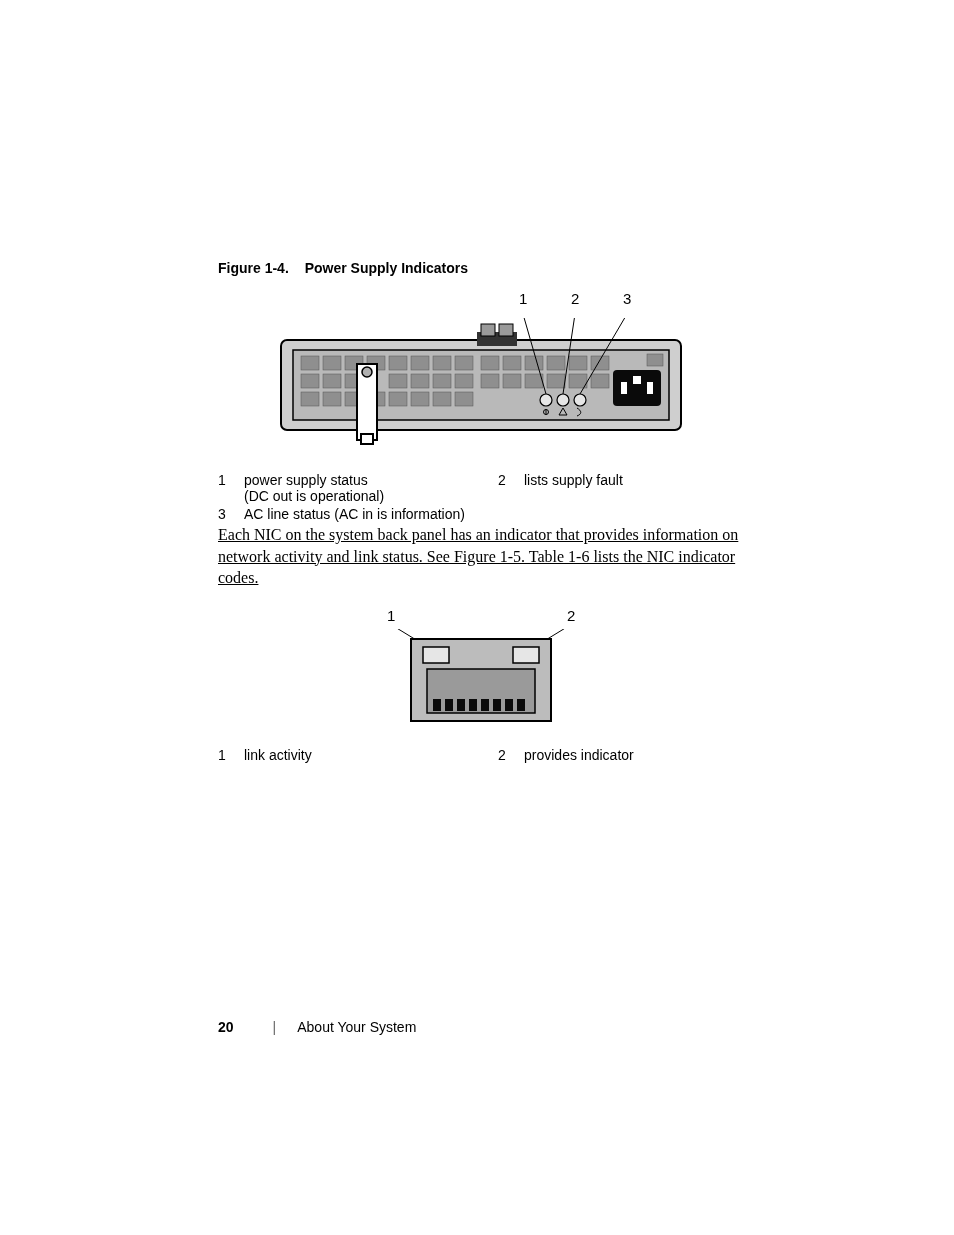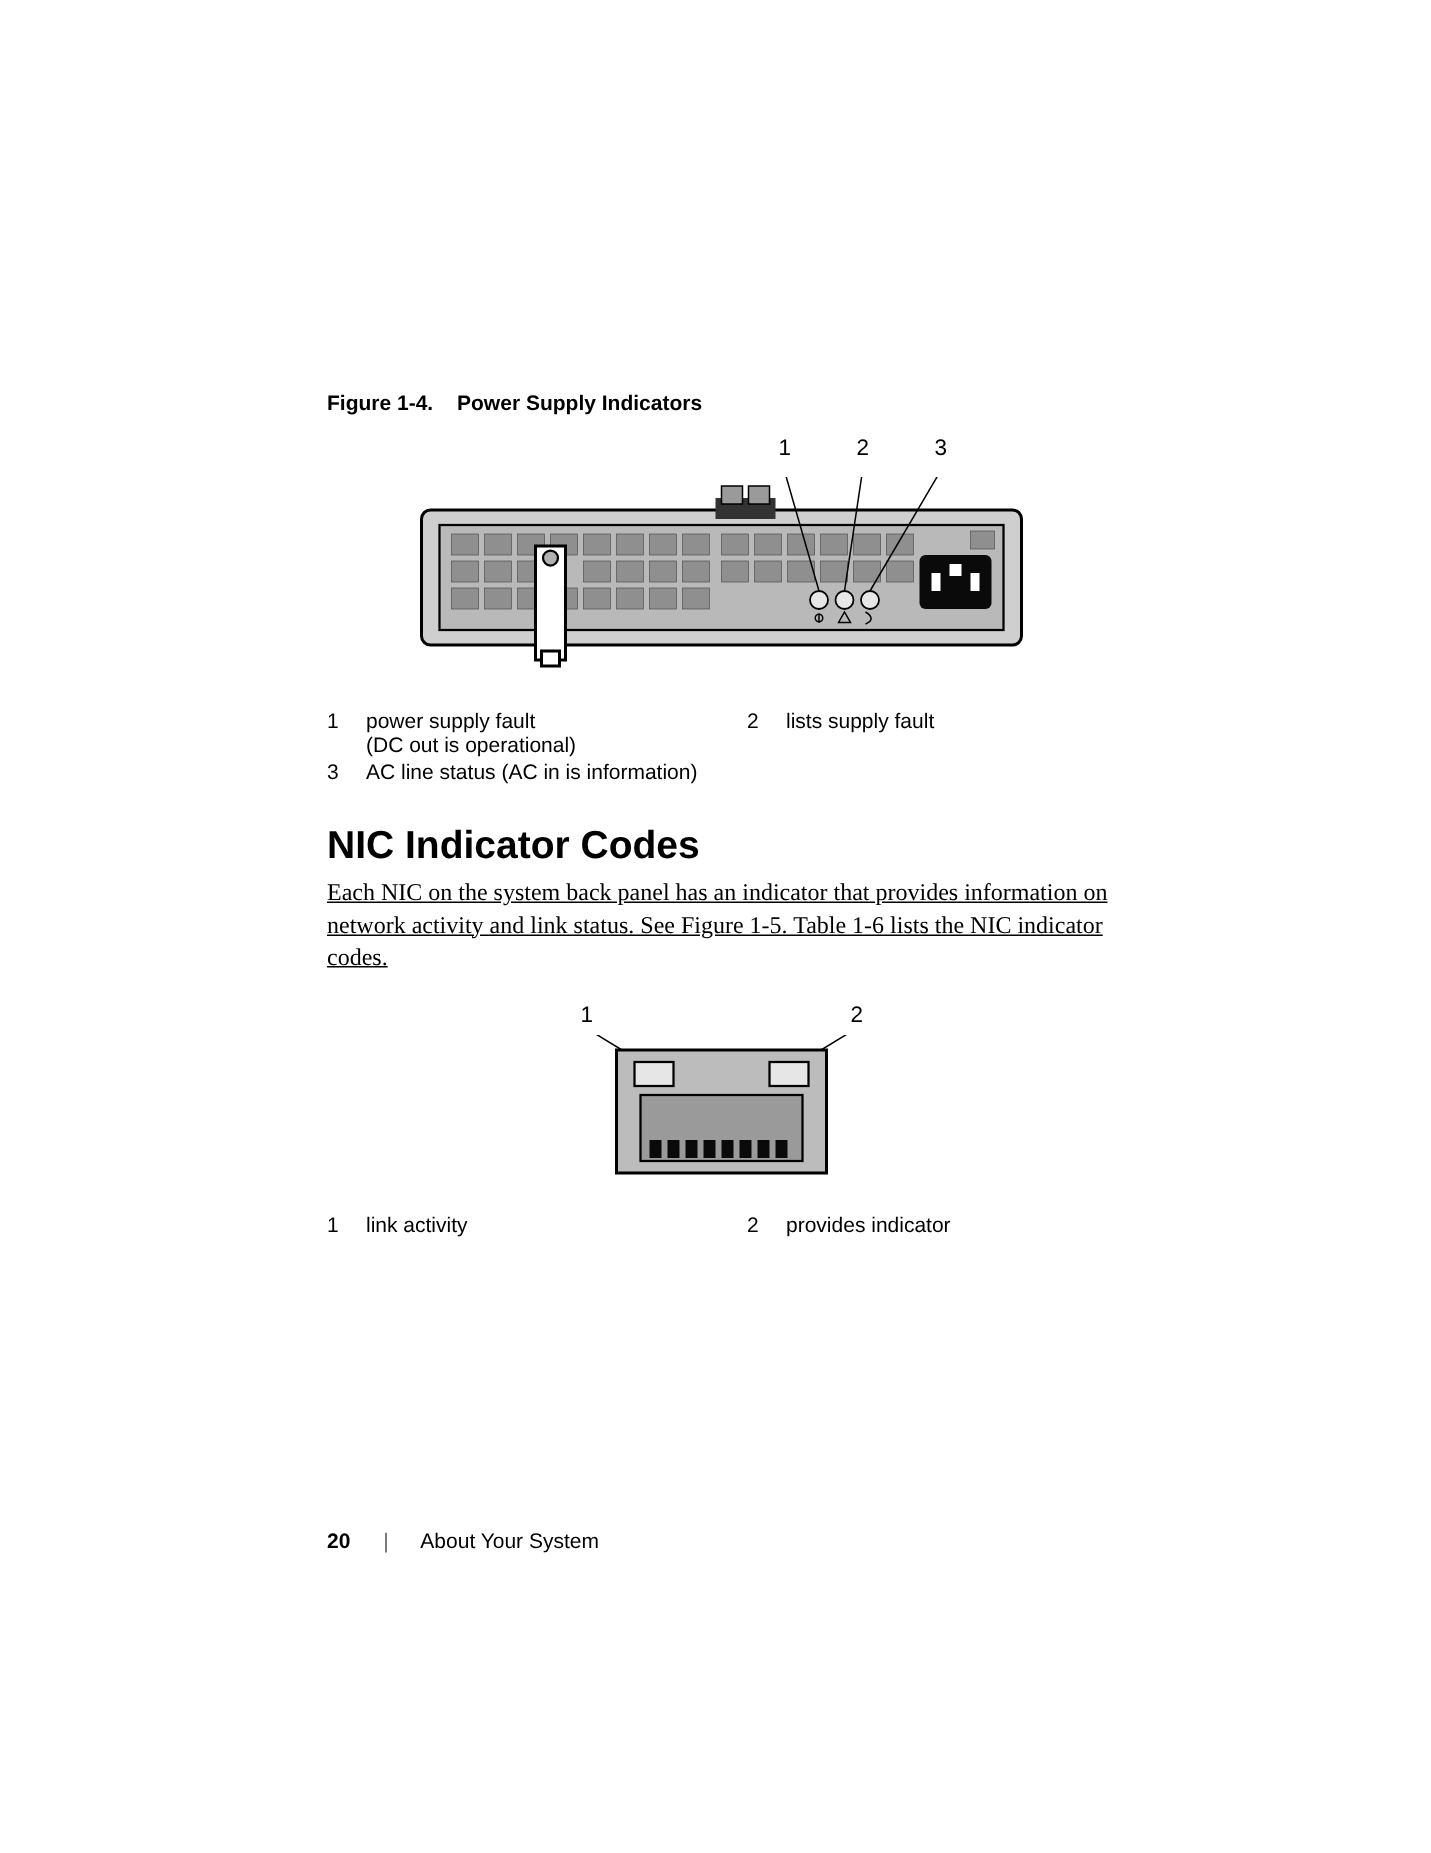--- a/index.html
+++ b/index.html
@@ -68,21 +68,21 @@
     font-size: 15px;
   }
   .nic-callouts span { position: absolute; top: 0; }
   .footer {
     position: absolute;
     left: 218px;
     bottom: 200px;
     font-size: 14px;
     font-family: "Helvetica Neue", Helvetica, Arial, sans-serif;
   }
-  .footer .pn { font-weight: bold; margin-right: 18px; }
+  .footer .pn { font-weight: bold; margin-right: 35px; }
   .footer .sep { color: #666; margin-right: 18px; }
   svg { display: block; }
 </style>
 </head>
 <body>
 
 <div class="page">
 
   <div class="figcap">
     <span class="caption-title">Figure 1-4.</span>
@@ -181,38 +181,37 @@
       <line x1="304" y1="-4" x2="292" y2="76" stroke="#000" stroke-width="1"></line>
       <line x1="356" y1="-4" x2="309" y2="76" stroke="#000" stroke-width="1"></line>
     </svg>
   </div>
 
   <div class="legend">
     <div class="legend-row">
       <div class="legend-cell legend-col1">
         <div class="legend-num">1</div>
         <div class="legend-txt">
-          <div>power supply fault</div>
+          <div>power supply status</div>
           <div>(DC out is operational)</div>
         </div>
       </div>
       <div class="legend-cell legend-col2">
         <div class="legend-num">2</div>
         <div class="legend-txt">lists supply fault</div>
       </div>
     </div>
     <div class="legend-row">
       <div class="legend-cell">
         <div class="legend-num">3</div>
         <div class="legend-txt">AC line status (AC in is information)</div>
       </div>
     </div>
   </div>
 
-  <h2 class="section">NIC Indicator Codes</h2>
   <p class="body">Each NIC on the system back panel has an indicator that provides information on network activity and link status. See Figure 1-5. Table 1-6 lists the NIC indicator codes.</p>
 
 
   <div class="nic-figure">
     <div class="nic-callouts">
       <span style="left:6px">1</span>
       <span style="left:186px">2</span>
     </div>
     <svg width="200" height="100" viewBox="0 0 200 100">
 

